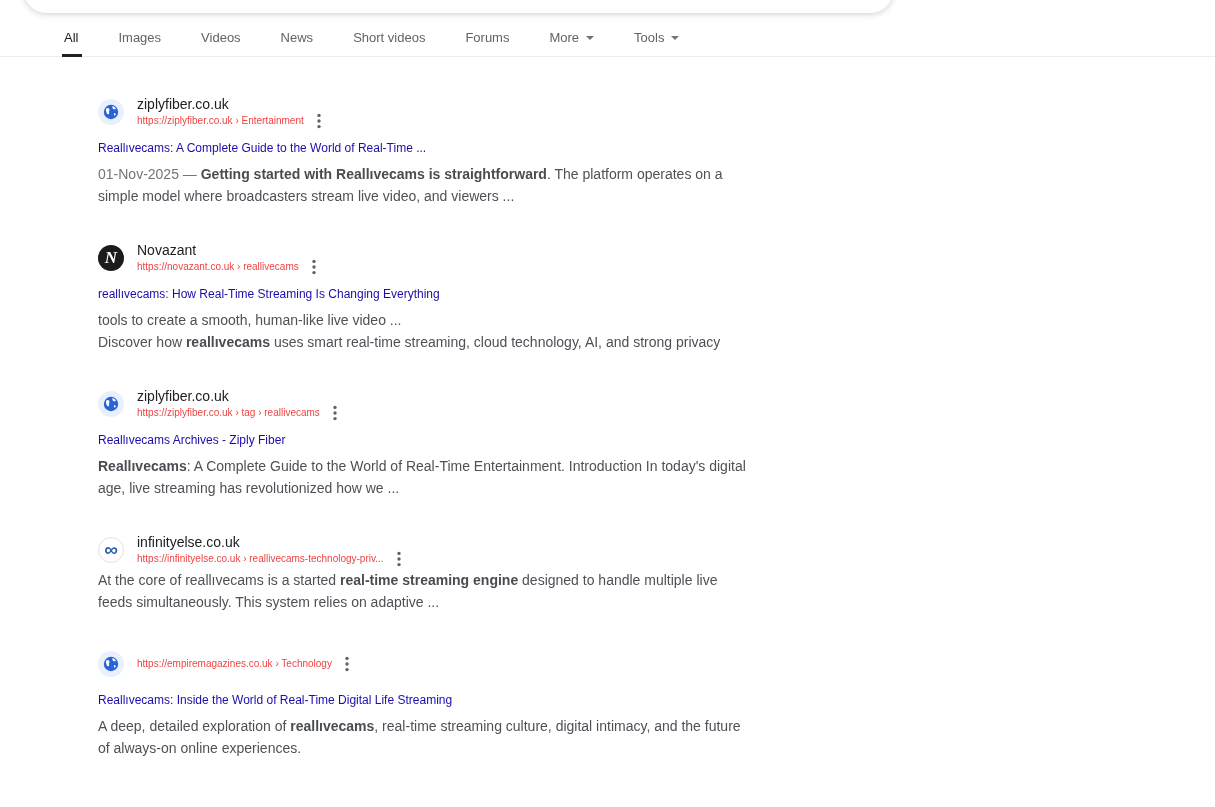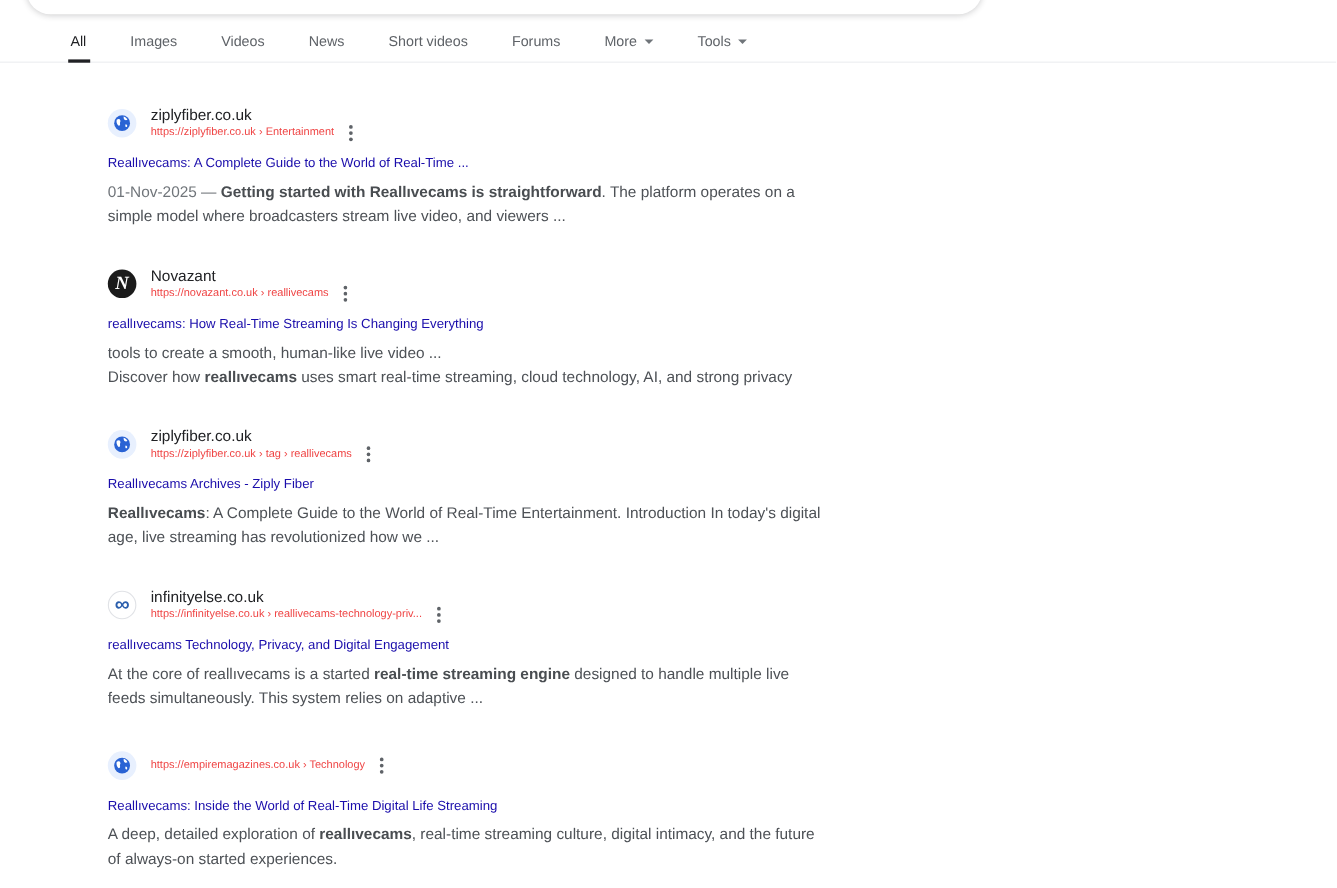--- a/index.html
+++ b/index.html
@@ -203,21 +203,20 @@
             <button class="menu-btn">
               <svg width="4" height="16" viewBox="0 0 4 16">
                   <circle cx="2" cy="2.4" r="1.7" fill="#5f6368"></circle>
                   <circle cx="2" cy="8" r="1.7" fill="#5f6368"></circle>
                   <circle cx="2" cy="13.6" r="1.7" fill="#5f6368"></circle>
                 </svg>
             </button>
           </span>
         </span>
       </div>
-      <a class="title">reallıvecams Technology, Privacy, and Digital Engagement</a>
       <div class="snippet">
           <div><span>At the core of reallıvecams is a started </span><span class="b">real-time streaming engine</span><span> designed to handle multiple live</span></div>
           <div><span>feeds simultaneously. This system relies on adaptive ...</span></div>
         </div>
     </div>
 
     <div class="result">
       <div class="result-top">
         <span class="favicon fav-globe">
           <svg width="18" height="18" viewBox="0 0 20 20">
@@ -236,18 +235,18 @@
                   <circle cx="2" cy="8" r="1.7" fill="#5f6368"></circle>
                   <circle cx="2" cy="13.6" r="1.7" fill="#5f6368"></circle>
                 </svg>
             </button>
           </span>
         </span>
       </div>
       <a class="title">Reallıvecams: Inside the World of Real-Time Digital Life Streaming</a>
       <div class="snippet">
           <div><span>A deep, detailed exploration of </span><span class="b">reallıvecams</span><span>, real-time streaming culture, digital intimacy, and the future</span></div>
-          <div><span>of always-on started experiences.</span></div>
+          <div><span>of always-on online experiences.</span></div>
         </div>
     </div>
 
   </main>
 </div>
 
 </body></html>

